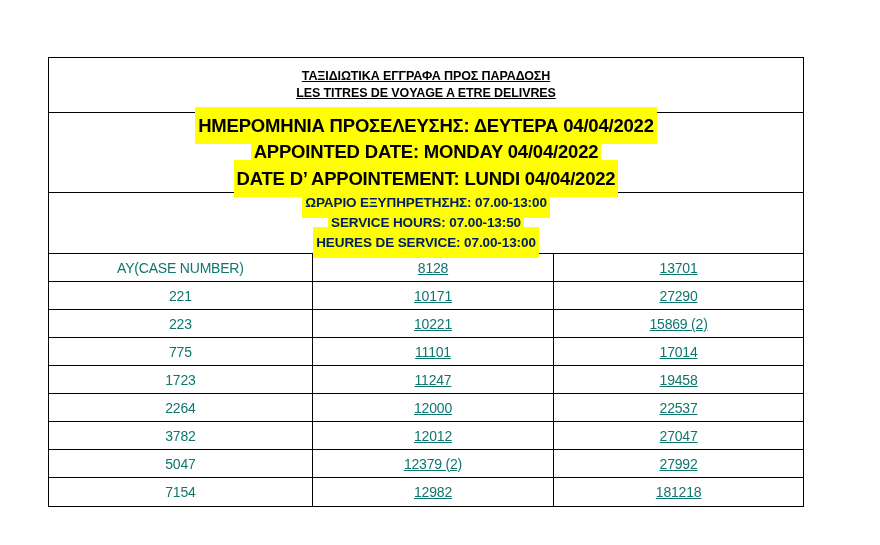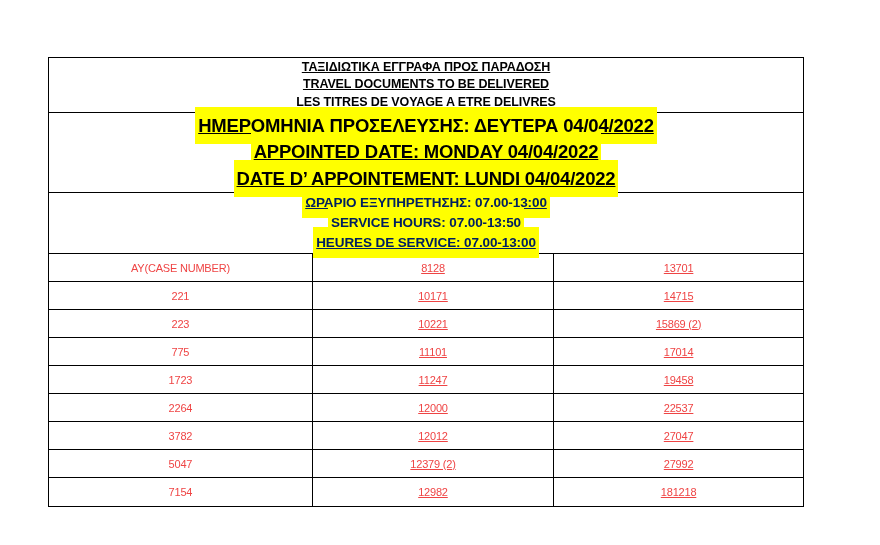--- a/index.html
+++ b/index.html
@@ -40,51 +40,49 @@
     text-align: center;
     font-weight: bold;
     font-size: 13.5px;
     line-height: 20px;
     color: #002060;
     letter-spacing: -0.1px;
   }
   .hl {
     background: #ffff00;
     padding: 8px 3px;
-    text-decoration: underline;
   }
   table.case-grid {
     width: 100%;
     border-collapse: collapse;
     table-layout: fixed;
   }
   table.case-grid td {
     height: 28px;
     border-top: 1.5px solid #000000;
     text-align: center;
     vertical-align: middle;
-    font-size: 11px;
-    color: #ef4444;
+    font-size: 14px;
+    color: #0f766e;
     letter-spacing: -0.2px;
     overflow: hidden;
     white-space: nowrap;
   }
   table.case-grid td + td { border-left: 1.5px solid #000000; text-decoration: underline; }
   col.c1 { width: 263px; }
   col.c2 { width: 241px; }
   col.c3 { width: 249px; }
 </style>
 </head>
 <body>
 
 <div class="doc-table">
 
   <div class="block title-block">
     <div class="title-line">ΤΑΞΙΔΙΩΤΙΚΑ ΕΓΓΡΑΦΑ ΠΡΟΣ ΠΑΡΑΔΟΣΗ</div>
-    <div class="title-line">TRAVEL DOCUMENTS TO BE DELIVERED</div>
     <div class="title-line">LES TITRES DE VOYAGE A ETRE DELIVRES</div>
   </div>
 
   <div class="block date-block">
     <div class="date-line"><span class="hl">ΗΜΕΡΟΜΗΝΙΑ ΠΡΟΣΕΛΕΥΣΗΣ: ΔΕΥΤΕΡΑ 04/04/2022</span></div>
     <div class="date-line"><span class="hl">APPOINTED DATE: MONDAY 04/04/2022</span></div>
     <div class="date-line"><span class="hl">DATE D’ APPOINTEMENT: LUNDI 04/04/2022</span></div>
   </div>
 
   <div class="block hours-block">
@@ -101,21 +99,21 @@
       </colgroup>
     <tbody>
       <tr>
         <td>AY(CASE NUMBER)</td>
         <td>8128</td>
         <td>13701</td>
       </tr>
       <tr>
         <td>221</td>
         <td>10171</td>
-        <td>14715</td>
+        <td>27290</td>
       </tr>
       <tr>
         <td>223</td>
         <td>10221</td>
         <td>15869 (2)</td>
       </tr>
       <tr>
         <td>775</td>
         <td>11101</td>
         <td>17014</td>

